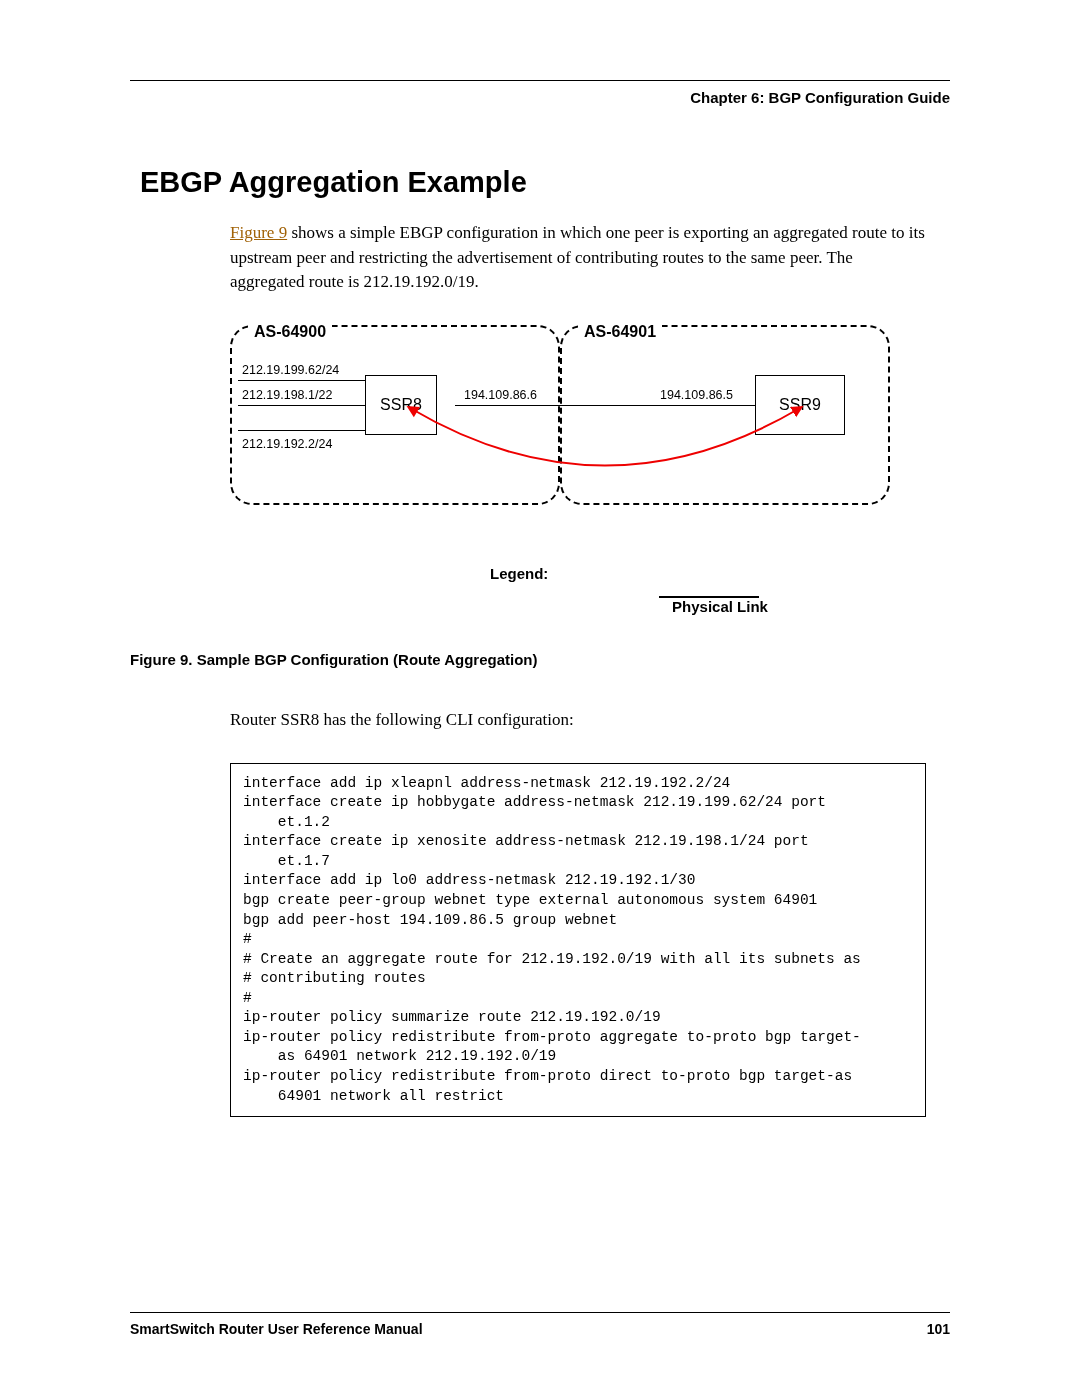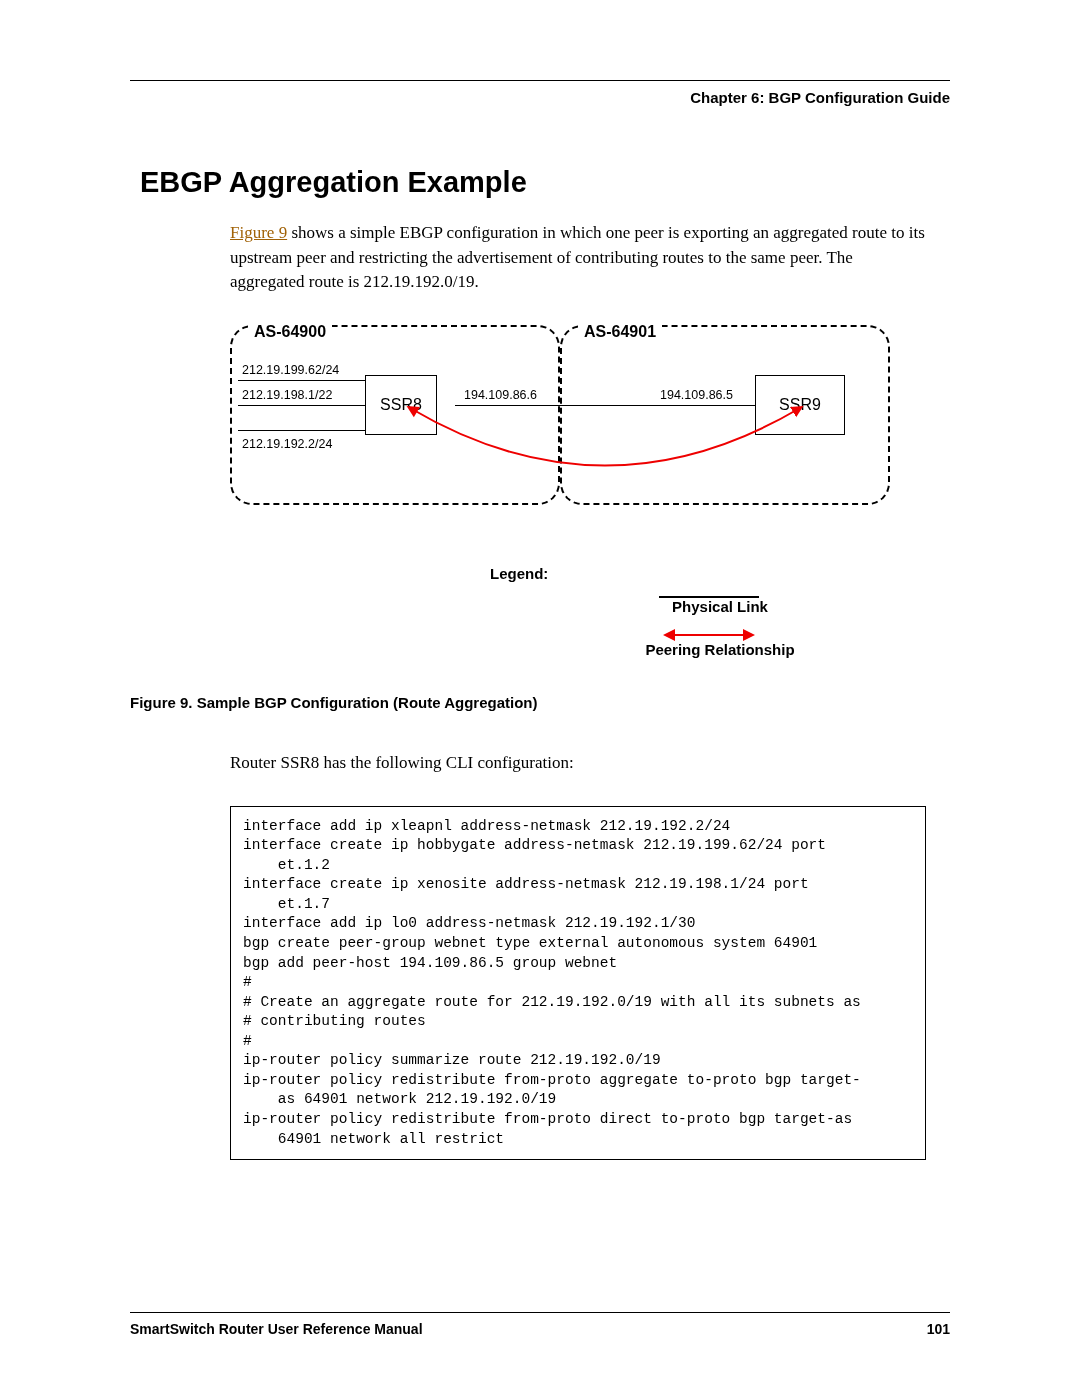--- a/index.html
+++ b/index.html
@@ -208,36 +208,20 @@
       </defs>
       <path d="M 20 5 Q 215 120 410 5" stroke="#e00" stroke-width="2" fill="none" marker-start="url(#arrL)" marker-end="url(#arrR)"></path>
     </svg>
   </div>
 
   <div class="legend-block">
     <div>Legend:</div>
     <div class="legend-row">
       <div class="legend-line"></div>
       <span>Physical Link</span>
-    </div>
-    <div class="legend-row">
-      <div class="legend-arrow-wrap">
-        <svg width="100" height="12">
-          <defs>
-            <marker id="laL" markerWidth="8" markerHeight="8" refX="2" refY="3" orient="auto">
-                <path d="M6,0 L0,3 L6,6 Z" fill="#e00"></path>
-              </marker>
-            <marker id="laR" markerWidth="8" markerHeight="8" refX="4" refY="3" orient="auto">
-                <path d="M0,0 L6,3 L0,6 Z" fill="#e00"></path>
-              </marker>
-          </defs>
-          <line x1="8" y1="6" x2="92" y2="6" stroke="#e00" stroke-width="2" marker-start="url(#laL)" marker-end="url(#laR)"></line>
-        </svg>
-      </div>
-      <span>Peering Relationship</span>
     </div>
   </div>
 
   <div class="figure-caption">Figure 9.  Sample BGP Configuration (Route Aggregation)</div>
 
   <div class="body-text">Router SSR8 has the following CLI configuration:</div>
 
   <div class="code-block">interface add ip xleapnl address-netmask 212.19.192.2/24
 interface create ip hobbygate address-netmask 212.19.199.62/24 port
     et.1.2

